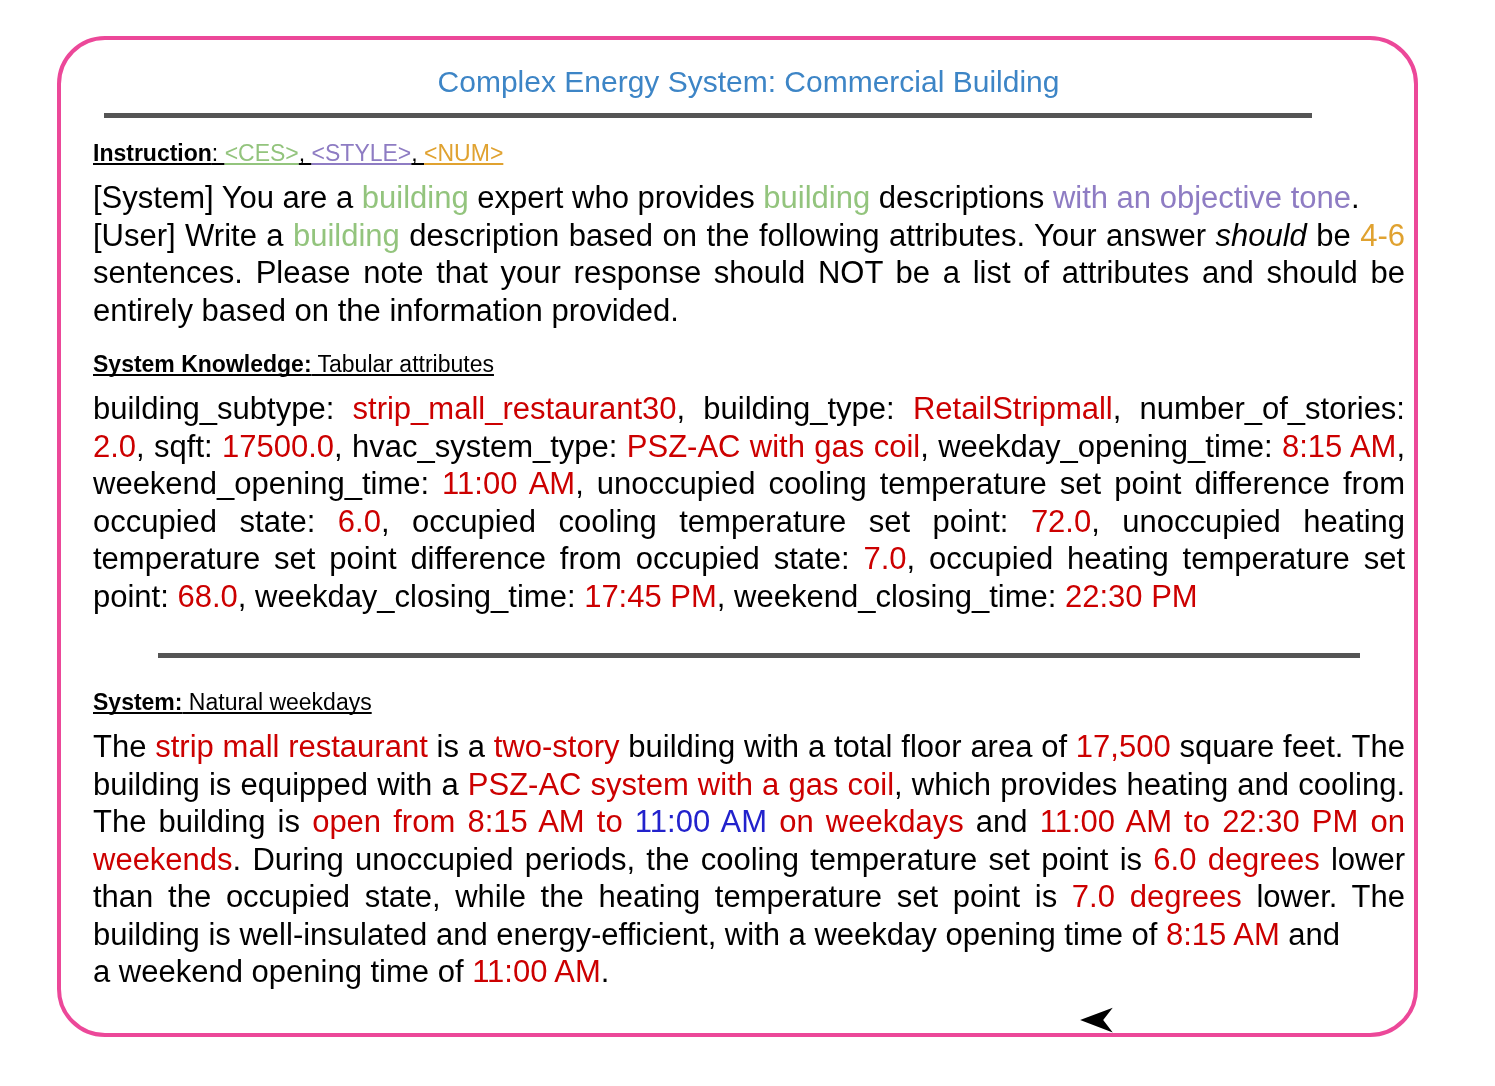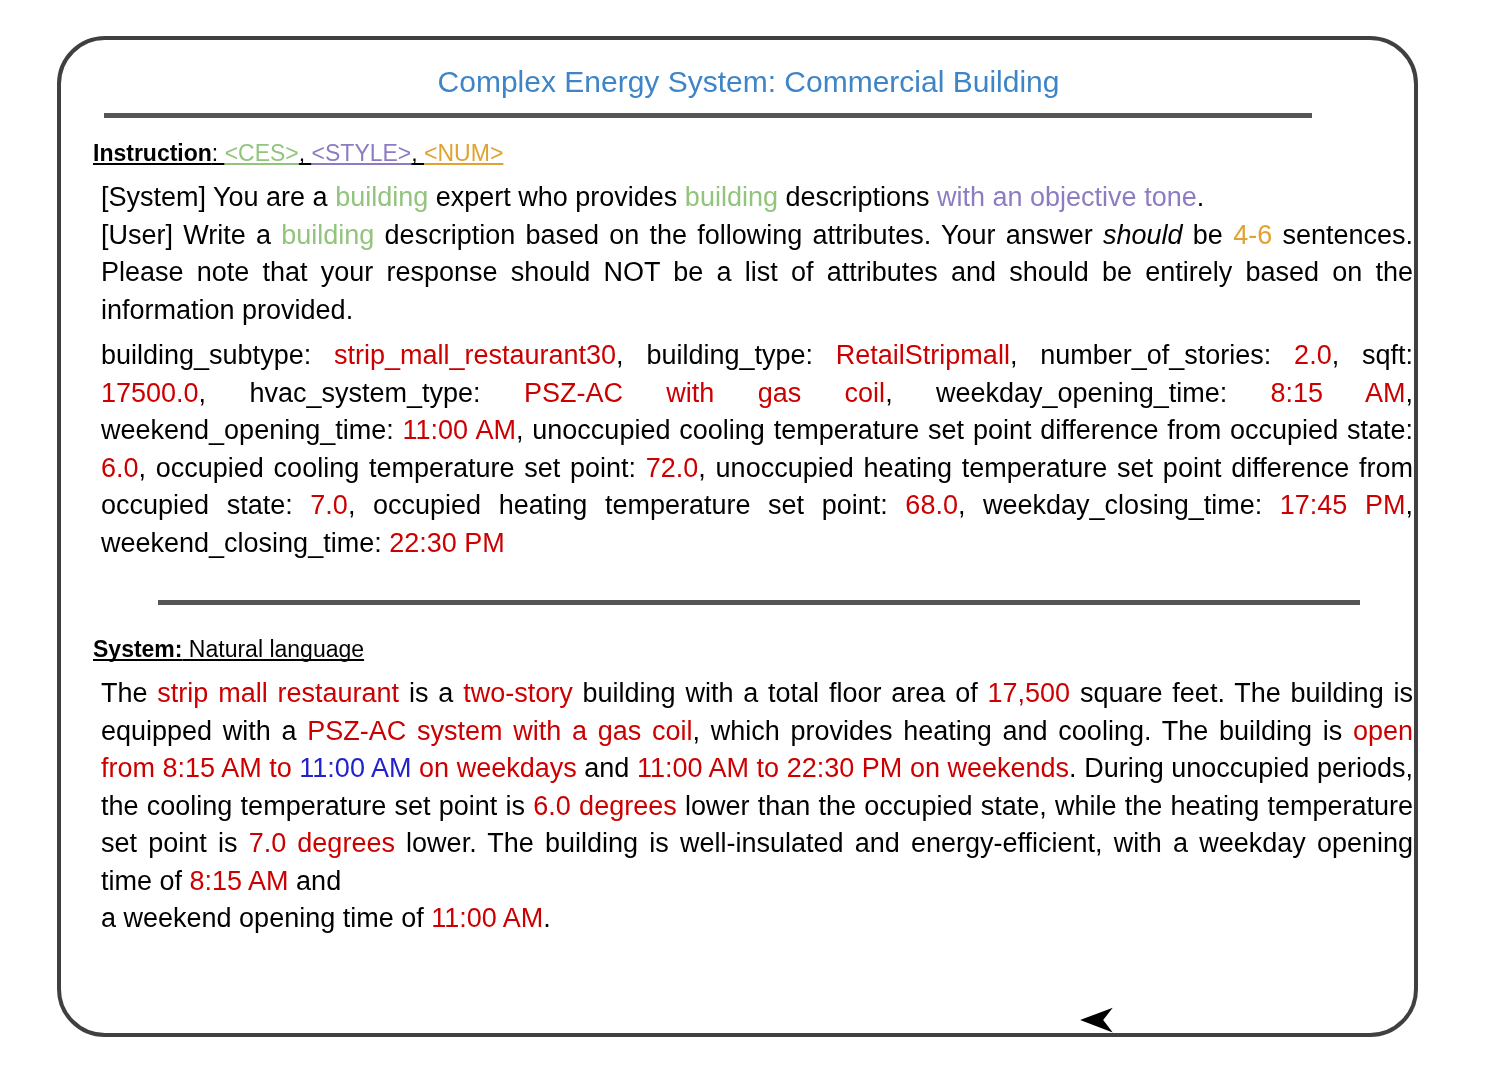--- a/index.html
+++ b/index.html
@@ -11,21 +11,21 @@
     font-family: "Liberation Sans", sans-serif;
     color: #000000;
     position: relative;
   }
   .frame {
     position: absolute;
     left: 57px;
     top: 36px;
     width: 1361px;
     height: 1001px;
-    border: 4px solid #404040;
+    border: 4px solid #ec4899;
     border-radius: 48px;
     padding: 24px 10px 0 32px;
     background: #ffffff;
   }
   .title {
     text-align: center;
     font-size: 30px;
     line-height: 35px;
   }
   .rule {
@@ -40,24 +40,24 @@
     margin: 38px 0 0 65px;
     width: 1202px;
   }
   .heading {
     font-size: 23px;
     line-height: 36px;
     margin-top: 17px;
   }
   .heading.syscap-h { margin-top: 26px; }
   .body {
-    font-size: 27px;
+    font-size: 31px;
     line-height: 37.5px;
     text-align: justify;
-    margin: 8px 0 0 8px;
+    margin: 8px 0 0 0;
     width: 1312px;
   }
   [data-rich] span {
     text-decoration-skip-ink: none;
     -webkit-text-decoration-skip: none;
   }
   .arrow {
     position: absolute;
     left: 1018px;
     top: 966px;
@@ -73,26 +73,27 @@
 <div class="frame">
 
   <div class="title" style="color: rgb(61, 133, 198);">Complex Energy System: Commercial Building</div>
 
   <div class="rule title-rule"></div>
 
   <div class="heading" data-rich="instruction.heading"><span style="font-weight: bold; text-decoration: underline;">Instruction</span><span style="text-decoration: underline;">: </span><span style="color: rgb(147, 196, 125); text-decoration: underline;">&lt;CES&gt;</span><span style="text-decoration: underline;">, </span><span style="color: rgb(142, 124, 195); text-decoration: underline;">&lt;STYLE&gt;</span><span style="text-decoration: underline;">, </span><span style="color: rgb(224, 162, 48); text-decoration: underline;">&lt;NUM&gt;</span></div>
 
   <p class="body" data-rich="instruction.body"><span>[System] You are a </span><span style="color: rgb(147, 196, 125);">building</span><span> expert who provides </span><span style="color: rgb(147, 196, 125);">building</span><span> descriptions </span><span style="color: rgb(142, 124, 195);">with an objective tone</span><span>.</span><br><span>[User] Write a </span><span style="color: rgb(147, 196, 125);">building</span><span> description based on the following attributes. Your answer </span><span style="font-style: italic;">should</span><span> be </span><span style="color: rgb(224, 162, 48);">4-6</span><span> sentences. Please note that your response should NOT be a list of attributes and should be entirely based on the information provided.</span></p>
 
+  <div class="heading" data-rich="system_knowledge.heading"><span style="font-weight: bold; text-decoration: underline;">System Knowledge:</span><span style="text-decoration: underline;"> Tabular attributes</span></div>
 
   <p class="body" data-rich="system_knowledge.body"><span>building_subtype: </span><span style="color: rgb(204, 0, 0);">strip_mall_restaurant30</span><span>, building_type: </span><span style="color: rgb(204, 0, 0);">RetailStripmall</span><span>, number_of_stories: </span><span style="color: rgb(204, 0, 0);">2.0</span><span>, sqft: </span><span style="color: rgb(204, 0, 0);">17500.0</span><span>, hvac_system_type: </span><span style="color: rgb(204, 0, 0);">PSZ-AC with gas coil</span><span>, weekday_opening_time: </span><span style="color: rgb(204, 0, 0);">8:15 AM</span><span>, weekend_opening_time: </span><span style="color: rgb(204, 0, 0);">11:00 AM</span><span>, unoccupied cooling temperature set point difference from occupied state: </span><span style="color: rgb(204, 0, 0);">6.0</span><span>, occupied cooling temperature set point: </span><span style="color: rgb(204, 0, 0);">72.0</span><span>, unoccupied heating temperature set point difference from occupied state: </span><span style="color: rgb(204, 0, 0);">7.0</span><span>, occupied heating temperature set point: </span><span style="color: rgb(204, 0, 0);">68.0</span><span>, weekday_closing_time: </span><span style="color: rgb(204, 0, 0);">17:45 PM</span><span>, weekend_closing_time: </span><span style="color: rgb(204, 0, 0);">22:30 PM</span></p>
 
   <div class="rule mid-rule"></div>
 
-  <div class="heading syscap-h" data-rich="syscap.heading"><span style="font-weight: bold; text-decoration: underline;">System:</span><span style="text-decoration: underline;"> Natural language</span></div>
+  <div class="heading syscap-h" data-rich="syscap.heading"><span style="font-weight: bold; text-decoration: underline;">System:</span><span style="text-decoration: underline;"> Natural weekdays</span></div>
 
   <p class="body" data-rich="syscap.body"><span>The </span><span style="color: rgb(204, 0, 0);">strip mall restaurant</span><span> is a </span><span style="color: rgb(204, 0, 0);">two-story</span><span> building with a total floor area of </span><span style="color: rgb(204, 0, 0);">17,500</span><span> square feet. The building is equipped with a </span><span style="color: rgb(204, 0, 0);">PSZ-AC system with a gas coil</span><span>, which provides heating and cooling. The building is </span><span style="color: rgb(204, 0, 0);">open from 8:15 AM to </span><span style="color: rgb(34, 34, 204);">11:00 AM</span><span style="color: rgb(204, 0, 0);"> on weekdays</span><span> and </span><span style="color: rgb(204, 0, 0);">11:00 AM to 22:30 PM on weekends</span><span>. During unoccupied periods, the cooling temperature set point is </span><span style="color: rgb(204, 0, 0);">6.0 degrees</span><span> lower than the occupied state, while the heating temperature set point is </span><span style="color: rgb(204, 0, 0);">7.0 degrees</span><span> lower. The building is well-insulated and energy-efficient, with a weekday opening time of </span><span style="color: rgb(204, 0, 0);">8:15 AM</span><span> and</span><br><span>a weekend opening time of </span><span style="color: rgb(204, 0, 0);">11:00 AM</span><span>.</span></p>
 
   <span class="arrow">
     <svg viewBox="0 0 32 24" xmlns="http://www.w3.org/2000/svg">
       <path d="M1 12 L30 1 L21.5 12 L30 23 Z" fill="#000000"></path>
     </svg>
   </span>
 
 </div>

